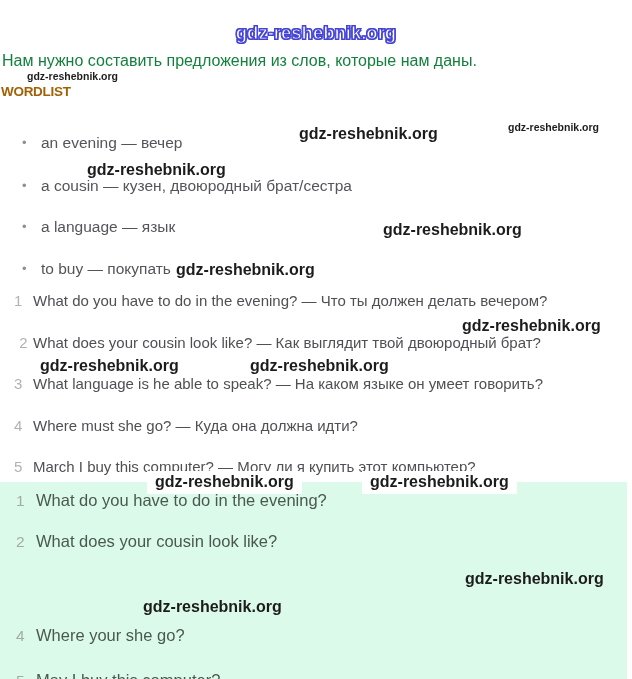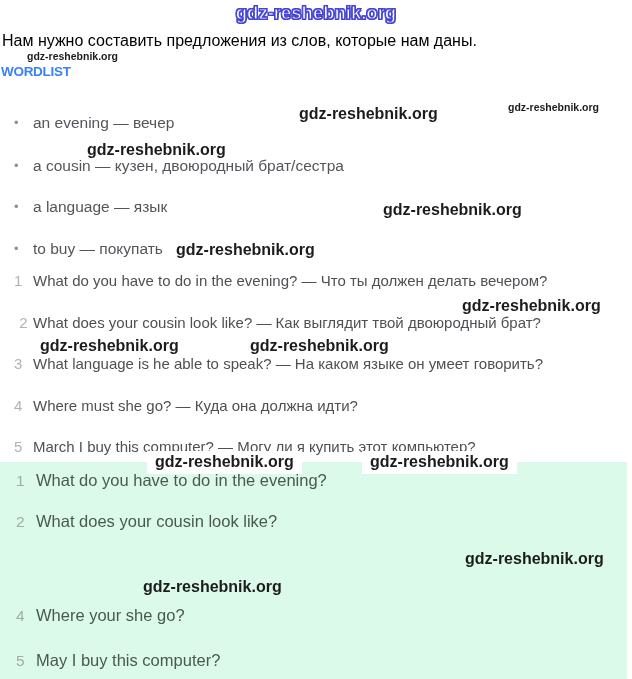--- a/index.html
+++ b/index.html
@@ -2,45 +2,45 @@
 <html><head>
 <meta charset="utf-8">
 <style>
   html, body { margin: 0; padding: 0; }
   body {
     width: 632px; height: 679px;
     background: #ffffff;
     font-family: "Liberation Sans", sans-serif;
     overflow: hidden;
   }
-  .page { position: relative; width: 632px; height: 503px; }
+  .page { position: relative; width: 632px; height: 503px; margin-top: 20px; }
 
   
   .answers-panel {
     position: absolute; left: 0; top: 462px;
     width: 627px; height: 217px;
     background: #dbfae9;
   }
 
   
   .intro {
     position: absolute; left: 2px; top: 32px;
-    font-size: 16px; color: #000000; margin: 0;
+    font-size: 16px; color: #15803d; margin: 0;
     white-space: nowrap;
   }
   .wordlist-title {
     position: absolute; left: 1px; top: 64px;
     font-size: 13.5px; font-weight: 700; letter-spacing: -0.3px;
-    color: #3b82f6; margin: 0;
+    color: #a16207; margin: 0;
   }
 
   
   .row { position: absolute; left: 0; white-space: nowrap; }
 
-  .brow { font-size: 15.5px; color: #54555a; }
+  .brow { font-size: 15.5px; color: #54555a; padding-left: 8px; }
   .brow .bullet {
     display: inline-block; width: 19px; margin-left: 14px;
     color: #8f9092; font-size: 13px; vertical-align: 1px;
   }
 
   .qrow { font-size: 15px; color: #4f5054; }
   .qrow .num {
     display: inline-block; width: 19px; margin-left: 14px;
     color: #b2b2b4;
   }

